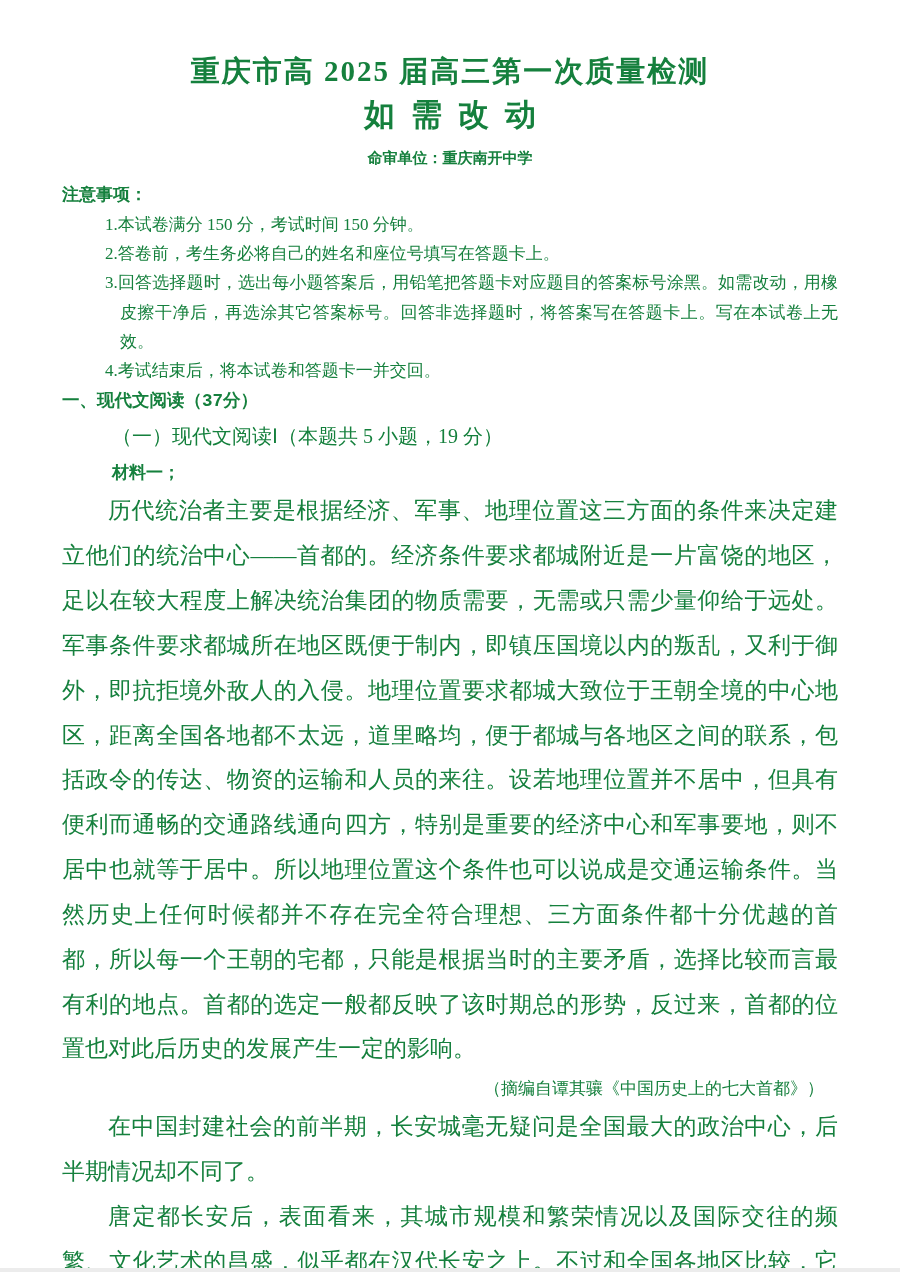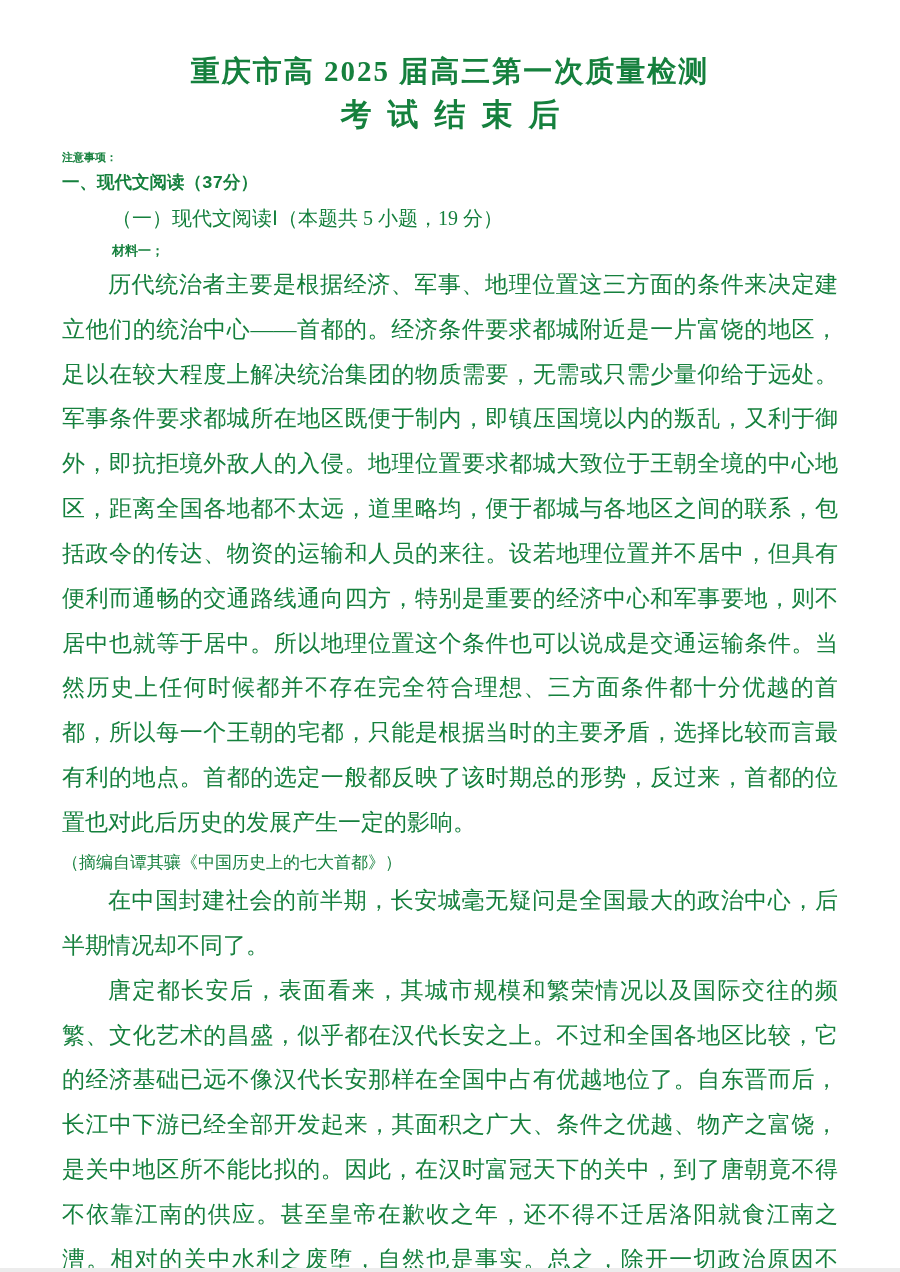--- a/index.html
+++ b/index.html
@@ -39,21 +39,21 @@
     font-family: "Liberation Sans", sans-serif;
   }
   .setter-line {
     text-align: center;
     font-size: 15px;
     line-height: 1.4;
     font-weight: 700;
     margin-bottom: 12px;
   }
   .notice-heading {
-    font-size: 11px;
+    font-size: 17px;
     line-height: 1.7;
     font-weight: 700;
     font-family: "Liberation Sans", sans-serif;
   }
   .notice-item {
     font-size: 17px;
     line-height: 1.72;
     margin-left: 43px;
     padding-left: 15px;
     text-indent: -15px;
@@ -66,57 +66,65 @@
     margin-top: 2px;
     font-family: Liberation Mono, monospace;
   }
   .subsection-heading,
   .instruction {
     font-size: 20px;
     line-height: 1.95;
     margin-left: 50px;
   }
   .material-label {
-    font-size: 13px;
+    font-size: 17px;
     line-height: 1.95;
     margin-left: 50px;
     font-weight: 700;
     font-family: "Liberation Sans", sans-serif;
   }
   .body-para {
     margin: 0;
     font-size: 23px;
     line-height: 1.95;
     text-align: justify;
     text-indent: 2em;
   }
   .attribution {
     font-size: 17px;
     line-height: 1.95;
+    text-align: right;
     padding-right: 14px;
   }
   .scan-edge {
     position: absolute;
     left: 0;
     bottom: 0;
     width: 100%;
     height: 4px;
     background: #ececec;
   }
 </style>
 </head>
 <body>
 
 <div class="page">
 
   <h1 class="exam-title">重庆市高 2025 届高三第一次质量检测</h1>
-  <h2 class="exam-subject">考试结束后</h2>
+  <h2 class="exam-subject">如需改动</h2>
+  <div class="setter-line">命审单位：重庆南开中学</div>
 
   <div class="notice">
     <div class="notice-heading">注意事项：</div>
+    <div class="notice-list">
+        <div class="notice-item">1.本试卷满分 150 分，考试时间 150 分钟。</div>
+        <div class="notice-item">2.答卷前，考生务必将自己的姓名和座位号填写在答题卡上。</div>
+        <div class="notice-item">3.回答选择题时，选出每小题答案后，用铅笔把答题卡对应题目的答案标号涂黑。如需改动，用橡皮擦干净后，再选涂其它答案标号。回答非选择题时，将答案写在答题卡上。写在本试卷上无效。</div>
+        <div class="notice-item">4.考试结束后，将本试卷和答题卡一并交回。</div>
+      </div>
   </div>
 
   <div class="section">
     <div class="section-heading">一、现代文阅读（37分）</div>
     <div class="subsection-heading">（一）现代文阅读Ⅰ（本题共 5 小题，19 分）</div>
 
     <div class="material-label">材料一；</div>
     <div class="material-body">
         <p class="body-para">历代统治者主要是根据经济、军事、地理位置这三方面的条件来决定建立他们的统治中心——首都的。经济条件要求都城附近是一片富饶的地区，足以在较大程度上解决统治集团的物质需要，无需或只需少量仰给于远处。军事条件要求都城所在地区既便于制内，即镇压国境以内的叛乱，又利于御外，即抗拒境外敌人的入侵。地理位置要求都城大致位于王朝全境的中心地区，距离全国各地都不太远，道里略均，便于都城与各地区之间的联系，包括政令的传达、物资的运输和人员的来往。设若地理位置并不居中，但具有便利而通畅的交通路线通向四方，特别是重要的经济中心和军事要地，则不居中也就等于居中。所以地理位置这个条件也可以说成是交通运输条件。当然历史上任何时候都并不存在完全符合理想、三方面条件都十分优越的首都，所以每一个王朝的宅都，只能是根据当时的主要矛盾，选择比较而言最有利的地点。首都的选定一般都反映了该时期总的形势，反过来，首都的位置也对此后历史的发展产生一定的影响。</p>
       </div>

